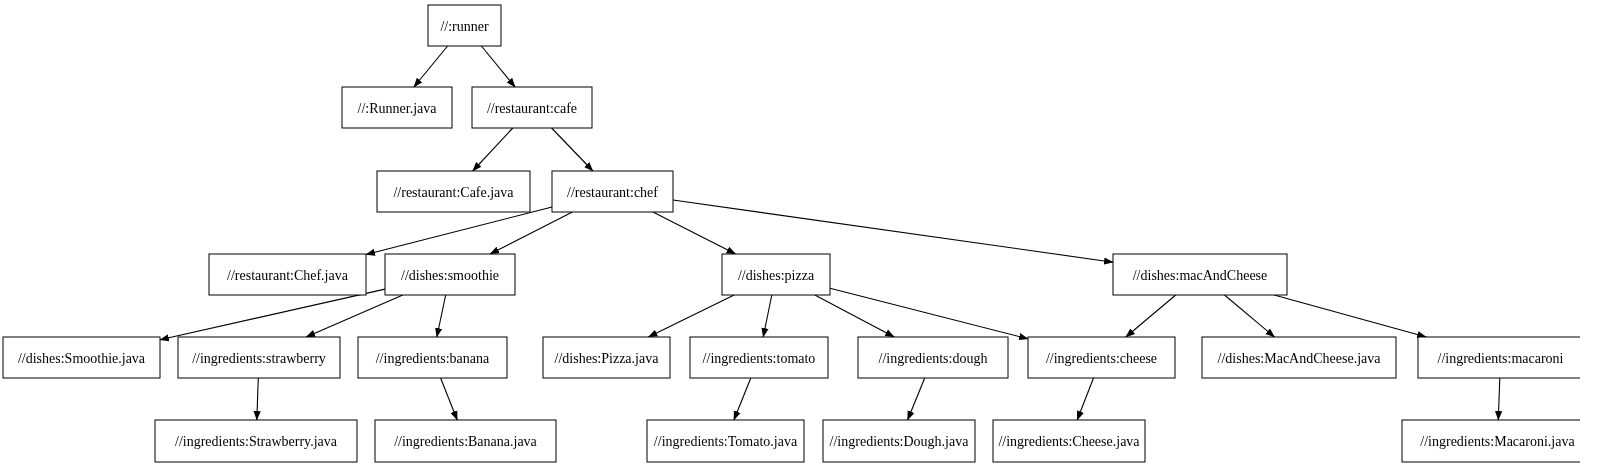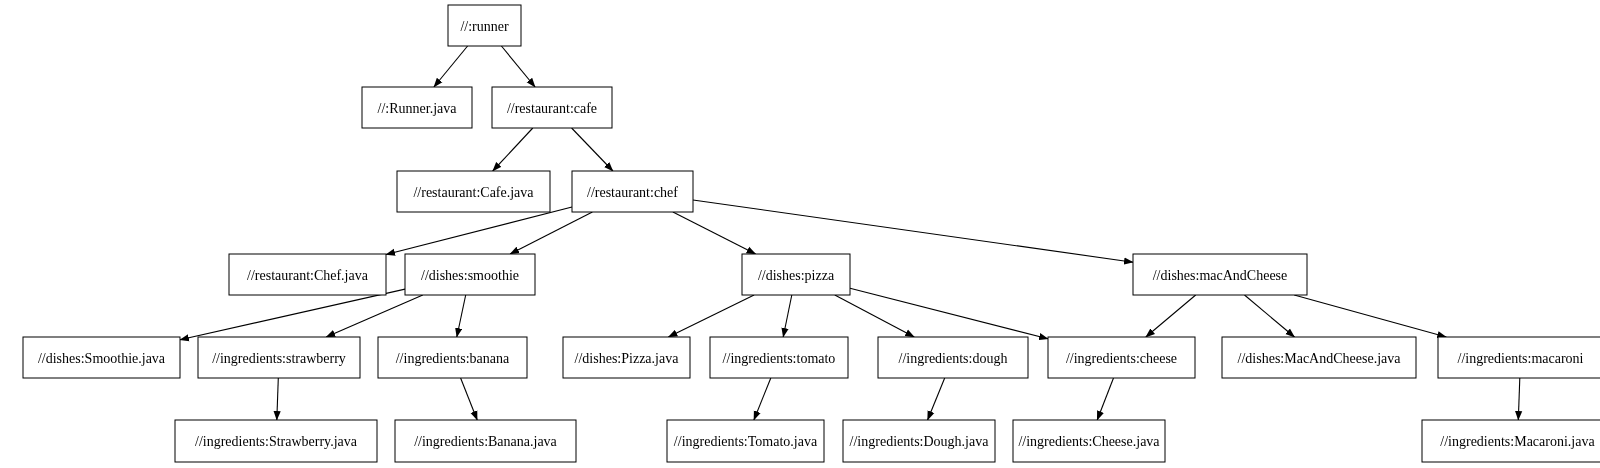--- a/index.html
+++ b/index.html
@@ -6,21 +6,20 @@
     margin: 0;
     padding: 0;
     background: #ffffff;
   }
   .graph-wrap {
     width: 1580px;
     height: 468px;
     overflow: hidden;
     background: #ffffff;
     font-family: "Liberation Serif", "DejaVu Serif", serif;
-    padding-left: 20px;
   }
   svg { display: block; }
   .node-rect {
     fill: #ffffff;
     stroke: #000000;
     stroke-width: 1;
   }
   .node-label {
     fill: #000000;
     font-family: "Liberation Serif", "DejaVu Serif", serif;

